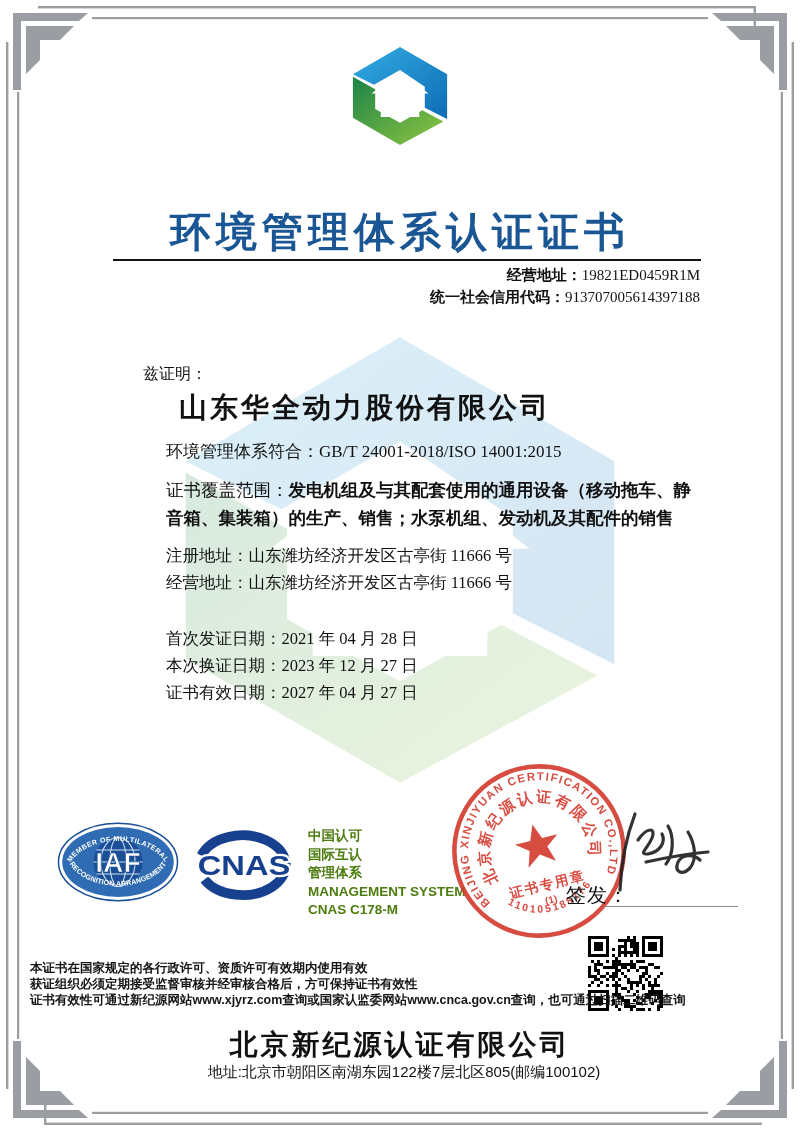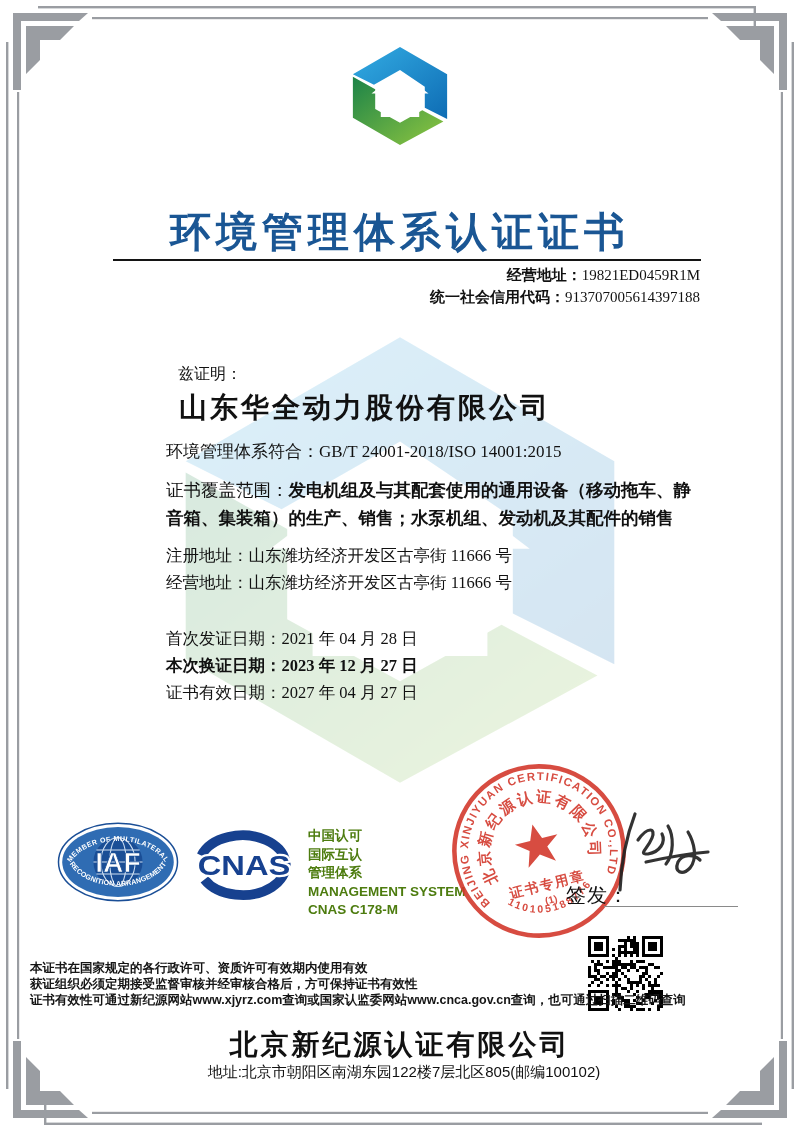--- a/index.html
+++ b/index.html
@@ -21,31 +21,31 @@
   .cert-title {
     left:0; top:205px; width:100%; text-align:center;
     font-size:41px; font-weight:bold; letter-spacing:5px; color:var(--title-blue);
   }
   .title-rule { left:113px; top:259px; width:588px; height:2.4px; background:#141414; }
   .id-block { right:100px; top:264px; text-align:right; font-size:15px; line-height:22px; }
   .id-block .lbl { font-weight:bold; }
   .id-block .val { font-family:"Liberation Serif", serif; }
 
   
-  .intro { left:143px; top:364px; font-size:16px;margin-left:35px; }
+  .intro { left:143px; top:364px; font-size:16px; }
   .company { left:166px; top:389px; font-size:28px; font-weight:bold; letter-spacing:3px;
              font-family:"Liberation Sans", sans-serif;margin-left:13px; }
   .line { font-size:16.5px; }
   .standard { left:166px; top:440px; font-size:17px; }
   .scope { left:166px; top:477px; width:534px; font-size:17.5px; line-height:27.5px; }
   .scope .val { font-weight:bold; font-family:"Liberation Sans", sans-serif;margin-top:8px; }
   .reg-addr { left:166px; top:545px; }
   .op-addr  { left:166px; top:572px; }
   .date-0 { left:166px; top:628px; }
-  .date-1 { left:166px; top:655px;font-weight:bold; }
+  .date-1 { left:166px; top:655px; }
   .date-2 { left:166px; top:682px; }
 
   
   .iaf-logo  { left:57px;  top:819px; width:122px; height:86px; }
   .cnas-logo { left:188px; top:827px; width:112px; height:78px; }
   .accr-text { left:308px; top:827px; font-family:"Liberation Sans", sans-serif;
                font-size:13.5px; line-height:18.5px; font-weight:600; color:#4d7c0f; }
   .accr-text .en { font-weight:bold; }
 
   

